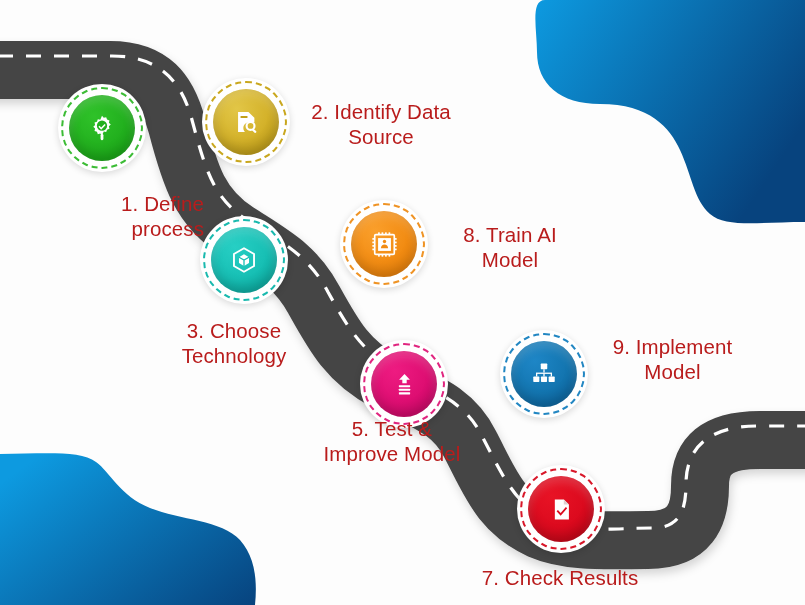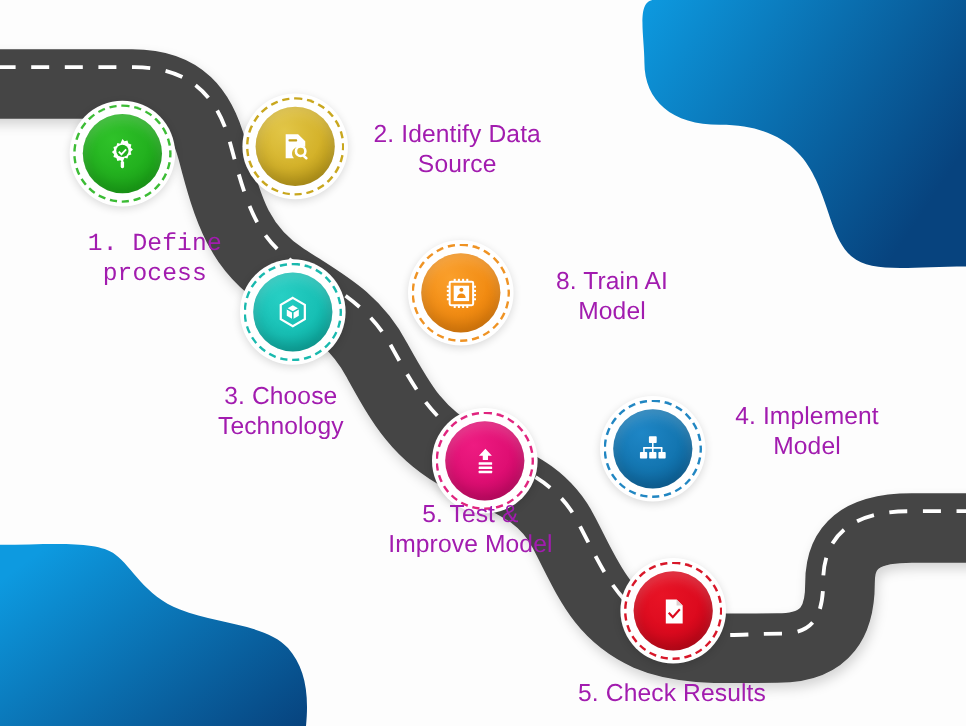--- a/index.html
+++ b/index.html
@@ -45,29 +45,29 @@
     width:66px; height:66px;
     border-radius:50%;
     display:flex; align-items:center; justify-content:center;
     box-shadow:inset 0 -6px 12px rgba(0,0,0,.16),
                inset 0 6px 10px rgba(255,255,255,.18);
   }
   .node .disc svg { display:block; }
 
   
   .label {
-    color:#a21caf;
+    color:#b91c1c;
     font-size:20.5px;
     line-height:1.22;
     font-weight:400;
     letter-spacing:.1px;
     white-space:pre-line;
   }
   .label.center { text-align:center; }
-  .label.left   { text-align:center;font-family:Liberation Mono, monospace; }
+  .label.left   { text-align:right; }
 </style>
 </head>
 <body>
 
 <div id="stage">
 
   <svg class="layer" id="deco-svg" viewBox="0 0 805 605">
     <defs>
       <linearGradient id="gradTR" x1="0" y1="0" x2="1" y2="0.55">
         <stop offset="0" stop-color="#0d9ae0"></stop>
@@ -232,31 +232,31 @@
           <path d="M11.4 7.5h1.2v3.2h-1.2z"></path>
           <path d="M4.6 10.7h14.8v1.2H4.6z"></path>
           <path d="M4.6 11.3h1.2v3.1H4.6zM11.4 11.3h1.2v3.1h-1.2zM18.2 11.3h1.2v3.1h-1.2z"></path>
           <rect x="2.1" y="14.4" width="5.6" height="5" rx=".6"></rect>
           <rect x="9.2" y="14.4" width="5.6" height="5" rx=".6"></rect>
           <rect x="16.3" y="14.4" width="5.6" height="5" rx=".6"></rect>
         </svg>
       </span>
     </div>
   </div>
-  <div class="label center" style="left:585px; top:334px; width:175px;">4. Implement
+  <div class="label center" style="left:585px; top:334px; width:175px;">9. Implement
 Model</div>
 
   <div class="node" style="left:517px; top:465px;">
     <div class="halo"></div>
     <div class="dash" style="border-color:#d81729;"></div>
     <div class="disc" style="background:radial-gradient(circle at 36% 30%, #e81325 0%, #dc0a1e 52%, #b40314 100%);">
       <span>
         <svg width="25" height="25" viewBox="0 0 24 24" fill="#fff">
           <path d="M5.6 2.4h8.6l4.9 4.9v14.3H5.6z"></path>
           <path d="M14.2 2.4l4.9 4.9h-4.9z" fill="#e0d0d0"></path>
           <path d="M8.6 12.5l2.6 2.8 5-5.6 1.25 1.2-6.25 7-3.9-4.2z" fill="#dc0a1e"></path>
         </svg>
       </span>
     </div>
   </div>
-  <div class="label center" style="left:430px; top:565px; width:260px;">5. Check Results</div>
+  <div class="label center" style="left:430px; top:565px; width:260px;">7. Check Results</div>
 
 </div>
 
 </body></html>

